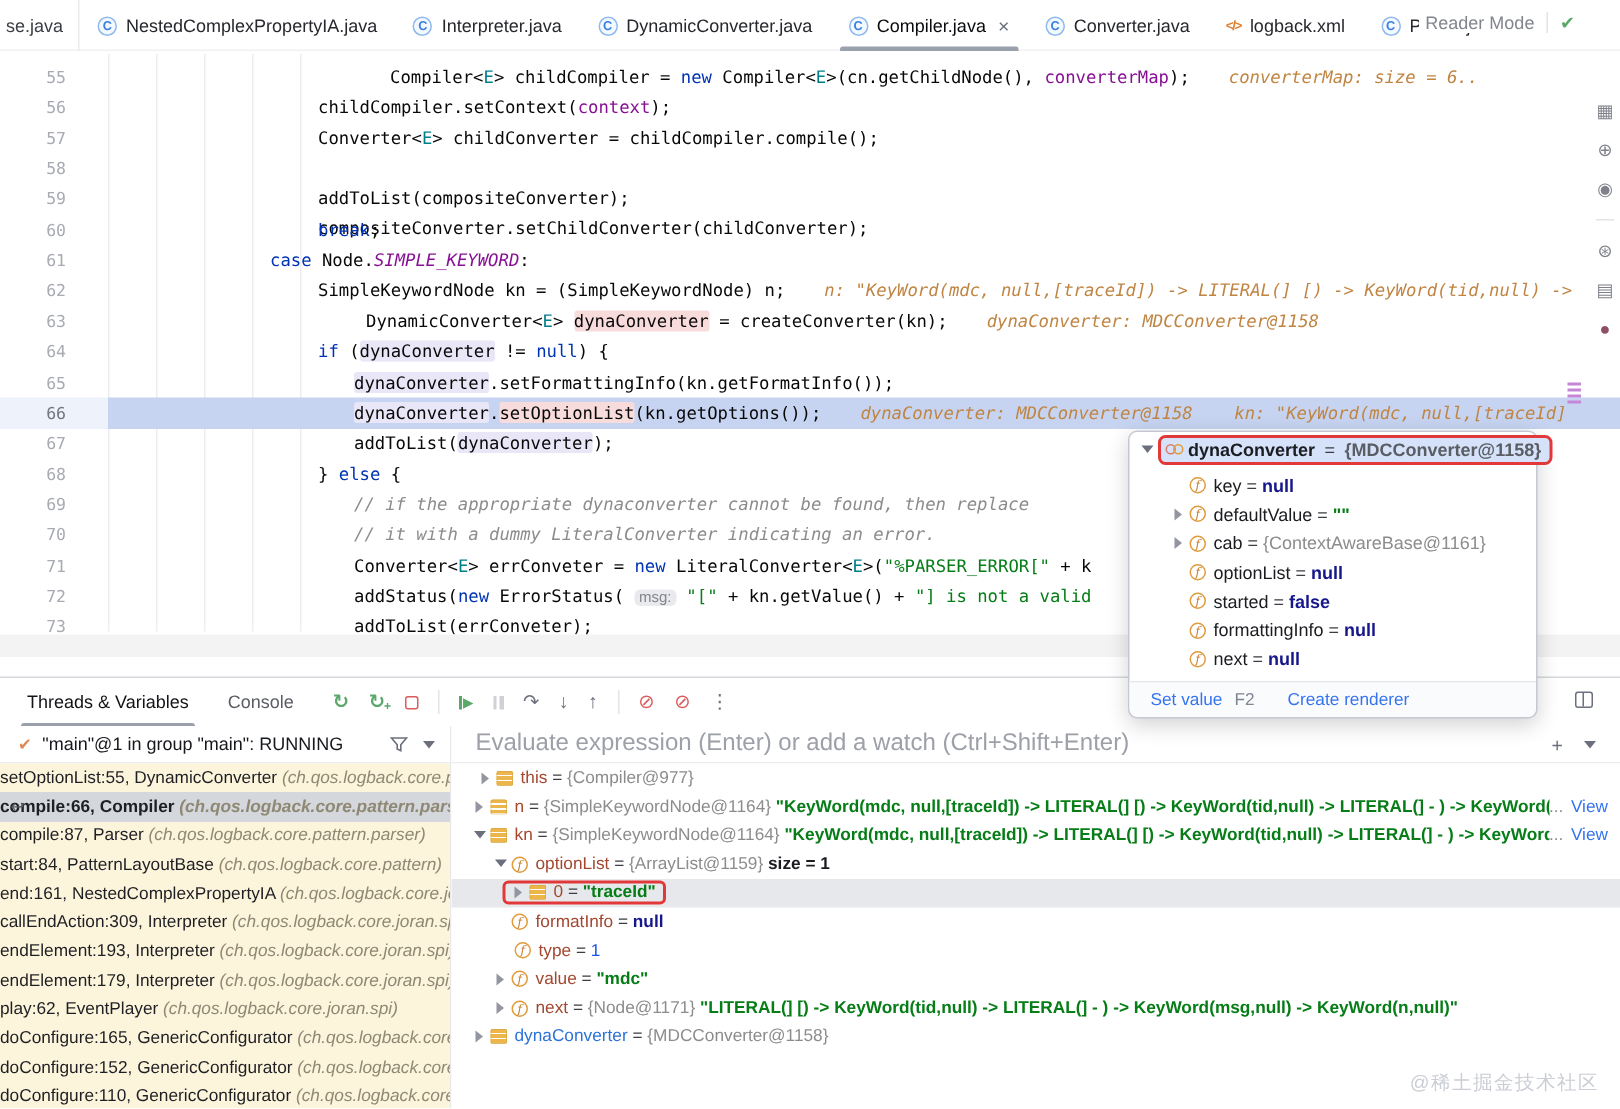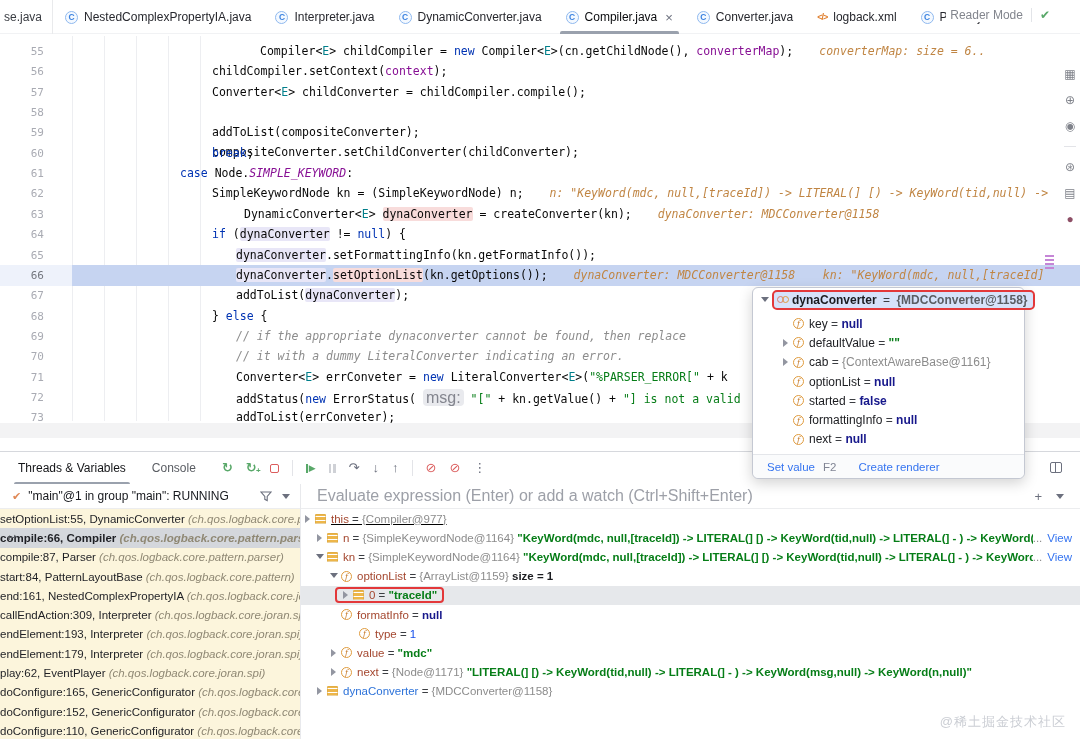--- a/index.html
+++ b/index.html
@@ -36,21 +36,21 @@
   .codetxt{position:absolute;top:0;white-space:pre;font-size:11.5px;line-height:21px;color:#080808;
     font-family:"DejaVu Sans Mono","Liberation Mono",monospace;z-index:1}
   .c-kw{color:#0033B3}
   .c-tp{color:#007E8A}
   .c-fld{color:#871094}
   .c-const{color:#871094;font-style:italic}
   .c-str{color:#067D17}
   .c-cmt{color:#8C8C8C;font-style:italic}
   .c-hlw{background:#F8DCDB;border-radius:2px}
   .c-hlr{background:#E8E6F7;border-radius:2px}
-  .c-pill{background:#E9EAEE;color:#83858E;border-radius:4px;padding:0 3px;font-size:16px;
+  .c-pill{background:#E9EAEE;color:#83858E;border-radius:4px;padding:0 3px;font-size:10px;
     font-family:"Liberation Sans",sans-serif}
   .hint{color:#C08543;font-style:italic;margin-left:26px}
   #hscroll{position:absolute;left:0;right:0;top:389px;height:15px;background:#F3F3F4;z-index:2}
   #reader-widget{position:absolute;top:8px;right:26px;display:flex;align-items:center;gap:8px;z-index:3;background:#fff;padding:0 4px}
   #reader-widget .rm{font-size:12px;color:#82858D}
   #reader-widget .vsep{width:1px;height:14px;background:#E2E4E8}
   #reader-widget .chk{color:#59A869;font-size:12px}
   #rstripe{position:absolute;top:34px;right:0;width:20px;height:300px;display:flex;flex-direction:column;align-items:center;gap:14px;padding-top:34px;z-index:3}
   #rstripe .rsico{color:#7F828A;font-size:12px;line-height:12px}
   #rstripe .rsep{width:12px;height:1px;background:#E3E4E8}
@@ -394,27 +394,27 @@
 
     <div id="evalrow">
       <span class="ph">Evaluate expression (Enter) or add a watch (Ctrl+Shift+Enter)</span>
       <span class="eicons">
         <span class="plus">+</span>
         <span class="tri d"></span>
       </span>
     </div>
 
     <div id="vars">
-        <div class="vrow" style="padding-left: 0; text-decoration: underline;"><span class="chevbox"><div class="tri r"></div></span><span class="i-var"></span><span class="vname">this</span><span class="peq"> = </span><span class="v-ref">{Compiler@977}</span></div>
+        <div class="vrow" style="padding-left: 16px;"><span class="chevbox"><div class="tri r"></div></span><span class="i-var"></span><span class="vname">this</span><span class="peq"> = </span><span class="v-ref">{Compiler@977}</span></div>
         <div class="vrow" style="padding-left: 12px;"><span class="chevbox"><div class="tri r"></div></span><span class="i-var"></span><span class="vname">n</span><span class="peq"> = </span><span class="v-ref">{SimpleKeywordNode@1164} </span><span class="v-strv shrink">"KeyWord(mdc, null,[traceId]) -&gt; LITERAL(] [) -&gt; KeyWord(tid,null) -&gt; LITERAL(] - ) -&gt; KeyWord(msg,null) -&gt; KeyWord(n,null)"</span><span class="v-dots">...</span><span class="v-link">View</span></div>
         <div class="vrow" style="padding-left: 12px;"><span class="chevbox"><div class="tri d"></div></span><span class="i-var"></span><span class="vname">kn</span><span class="peq"> = </span><span class="v-ref">{SimpleKeywordNode@1164} </span><span class="v-strv shrink">"KeyWord(mdc, null,[traceId]) -&gt; LITERAL(] [) -&gt; KeyWord(tid,null) -&gt; LITERAL(] - ) -&gt; KeyWord(msg,null) -&gt; KeyWord(n,null)"</span><span class="v-dots">...</span><span class="v-link">View</span></div>
         <div class="vrow" style="padding-left: 26px;"><span class="chevbox"><div class="tri d"></div></span><span class="i-field"></span><span class="vname">optionList</span><span class="peq"> = </span><span class="v-ref">{ArrayList@1159} </span><span class="v-boldv">size = 1</span></div>
         <div class="vrow sel" style="padding-left: 34px;"><span class="vredbox"><span class="chevbox"><div class="tri r"></div></span><span class="i-var"></span><span class="vname">0</span><span class="peq"> = </span><span class="v-strv">"traceId"</span></span></div>
         <div class="vrow" style="padding-left: 26px;"><span class="chevbox"></span><span class="i-field"></span><span class="vname">formatInfo</span><span class="peq"> = </span><span class="v-kwv">null</span></div>
-        <div class="vrow" style="padding-left: 44px;"><span class="chevbox"></span><span class="i-field"></span><span class="vname">type</span><span class="peq"> = </span><span class="v-numv">1</span></div>
+        <div class="vrow" style="padding-left: 28px;"><span class="chevbox"></span><span class="i-field"></span><span class="vname">type</span><span class="peq"> = </span><span class="v-numv">1</span></div>
         <div class="vrow" style="padding-left: 26px;"><span class="chevbox"><div class="tri r"></div></span><span class="i-field"></span><span class="vname">value</span><span class="peq"> = </span><span class="v-strv">"mdc"</span></div>
         <div class="vrow" style="padding-left: 26px;"><span class="chevbox"><div class="tri r"></div></span><span class="i-field"></span><span class="vname">next</span><span class="peq"> = </span><span class="v-ref">{Node@1171} </span><span class="v-strv shrink">"LITERAL(] [) -&gt; KeyWord(tid,null) -&gt; LITERAL(] - ) -&gt; KeyWord(msg,null) -&gt; KeyWord(n,null)"</span></div>
         <div class="vrow" style="padding-left: 12px;"><span class="chevbox"><div class="tri r"></div></span><span class="i-var"></span><span class="vname blue">dynaConverter</span><span class="peq"> = </span><span class="v-ref">{MDCConverter@1158}</span></div>
       </div>
   </div>
 
   <div id="watermark">@稀土掘金技术社区</div>
 </div>
 
 </body></html>

